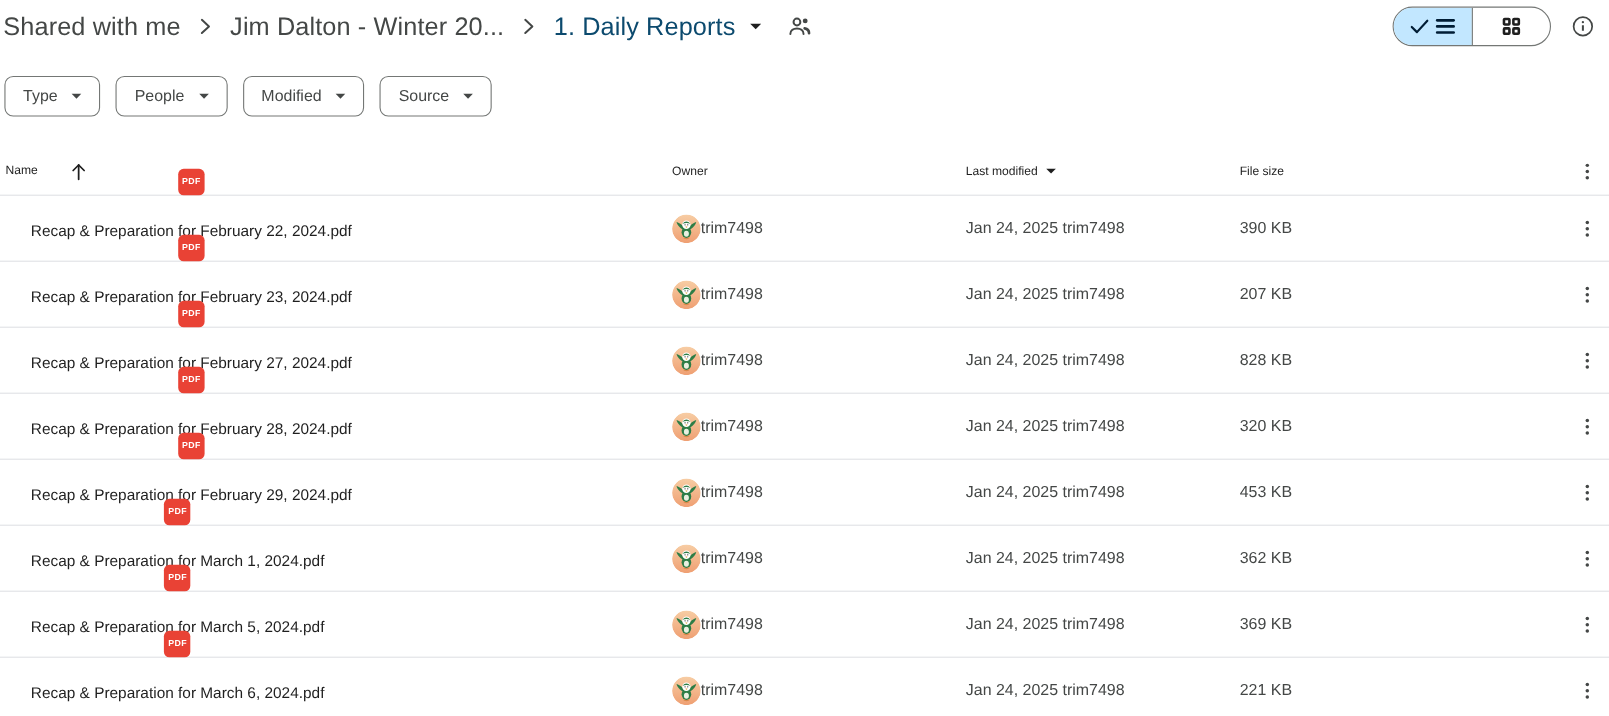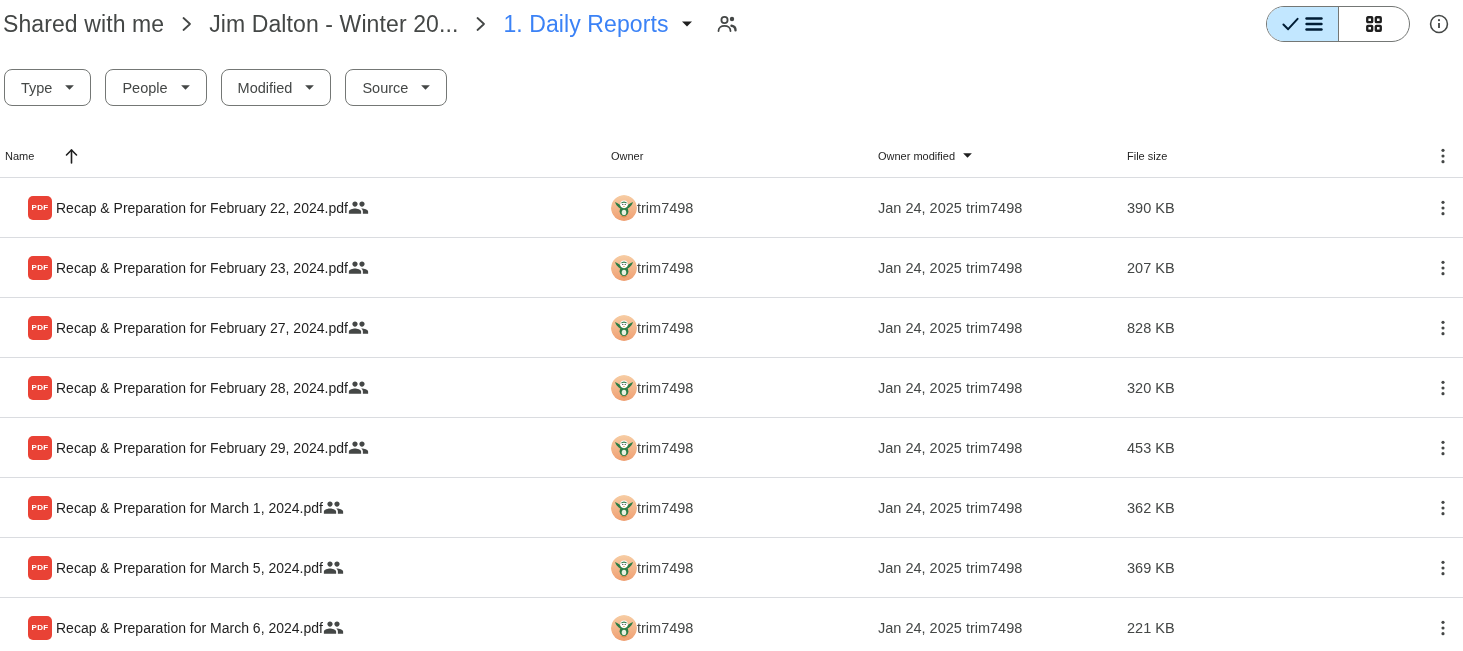--- a/index.html
+++ b/index.html
@@ -5,21 +5,21 @@
   * { margin:0; padding:0; box-sizing:border-box; }
   html,body { width:1463px; height:651px; overflow:hidden; background:#fff;
     font-family:"Liberation Sans","DejaVu Sans",sans-serif; }
   #app { position:relative; width:1463px; height:651px; background:#fff; }
 
   
   .topbar { position:absolute; top:0; left:0; right:0; height:48px;
     display:flex; align-items:center; padding-left:3px; }
   .breadcrumb { display:flex; align-items:center;justify-content:flex-end; }
   .crumb { font-size:23px; color:#444746; letter-spacing:.1px; white-space:nowrap; cursor:pointer; }
-  .crumb.current { color:#3b82f6; }
+  .crumb.current { color:#0c4a6e; }
   .crumb-sep { margin:0 17px; display:flex; align-items:center; }
   .crumb-caret { margin-left:12px; display:flex; align-items:center; cursor:pointer; }
   .crumb-shared { margin-left:22px; display:flex; align-items:center; cursor:pointer; }
 
   .top-controls { position:absolute; right:13px; top:6px; display:flex; align-items:center; gap:18px; }
   .view-toggle { display:flex; height:36px; width:144px; border:1px solid #747775;
     border-radius:18px; overflow:hidden; background:#fff; }
   .view-seg { flex:1; display:flex; align-items:center; justify-content:center; gap:6px; cursor:pointer; }
   .view-seg.selected { background:#c2e7ff; }
   .view-seg + .view-seg { border-left:1px solid #747775; }
@@ -40,21 +40,21 @@
   .col-owner  { left:611px; }
   .col-mod    { left:878px; }
   .col-size   { left:1127px; }
   .col-menu   { right:8px; }
   .sort-arrow { margin-left:30px; display:flex; align-items:center; cursor:pointer; }
   .mod-caret  { margin-left:7px; display:flex; align-items:center; }
 
   .rows { position:absolute; top:178px; left:0; right:0; }
   .file-row { position:relative; height:60px; border-bottom:1px solid #dadce0; background:#fff; }
   .cell { position:absolute; top:50%; transform:translateY(-50%); display:flex; align-items:center; }
-  .cell-name  { left:28px; gap:4px; }
+  .cell-name  { left:28px; gap:24px;flex-direction:column; }
   .cell-owner { left:611px; }
   .cell-mod   { left:878px; }
   .cell-size  { left:1127px; }
   .cell-menu  { right:8px; }
 
   .pdf-badge { width:24px; height:24px; border-radius:5px; background:#e94235;
     color:#fff; font-size:8px; font-weight:bold; letter-spacing:.3px;
     display:flex; align-items:center; justify-content:center; flex:0 0 auto; }
   .file-name { font-size:14px; color:#1f1f1f; font-weight:500; white-space:nowrap; cursor:pointer; }
   .shared-people { margin-left:-4px; display:flex; align-items:center; }
@@ -181,21 +181,21 @@
         <svg width="15" height="17" viewBox="0 0 15 17" fill="none" stroke="#1f1f1f" stroke-width="1.6" stroke-linecap="round" stroke-linejoin="round">
             <line x1="7.5" y1="15.5" x2="7.5" y2="2.5"></line>
             <path d="M2.5 7.5 L7.5 2.5 L12.5 7.5"></path>
           </svg>
       </span>
     </div>
     <div class="th col-owner">
       <span>Owner</span>
     </div>
     <div class="th col-mod">
-      <span>Owner modified</span>
+      <span>Last modified</span>
       <span class="mod-caret">
         <svg width="11" height="7" viewBox="0 0 12 8">
             <path d="M1 1.5 L6 6.5 L11 1.5 Z" fill="#1f1f1f"></path>
           </svg>
       </span>
     </div>
     <div class="th col-size">
       <span>File size</span>
     </div>
     <div class="th col-menu kebab">

